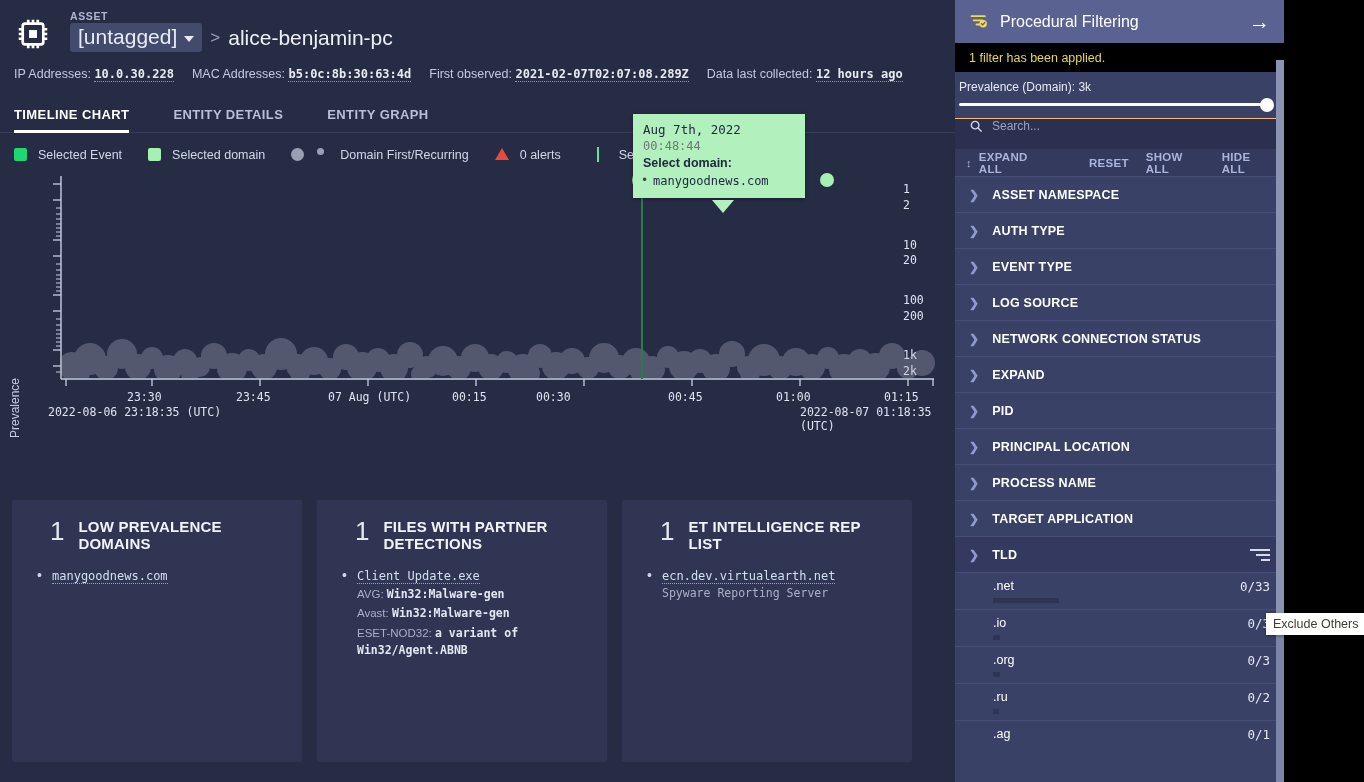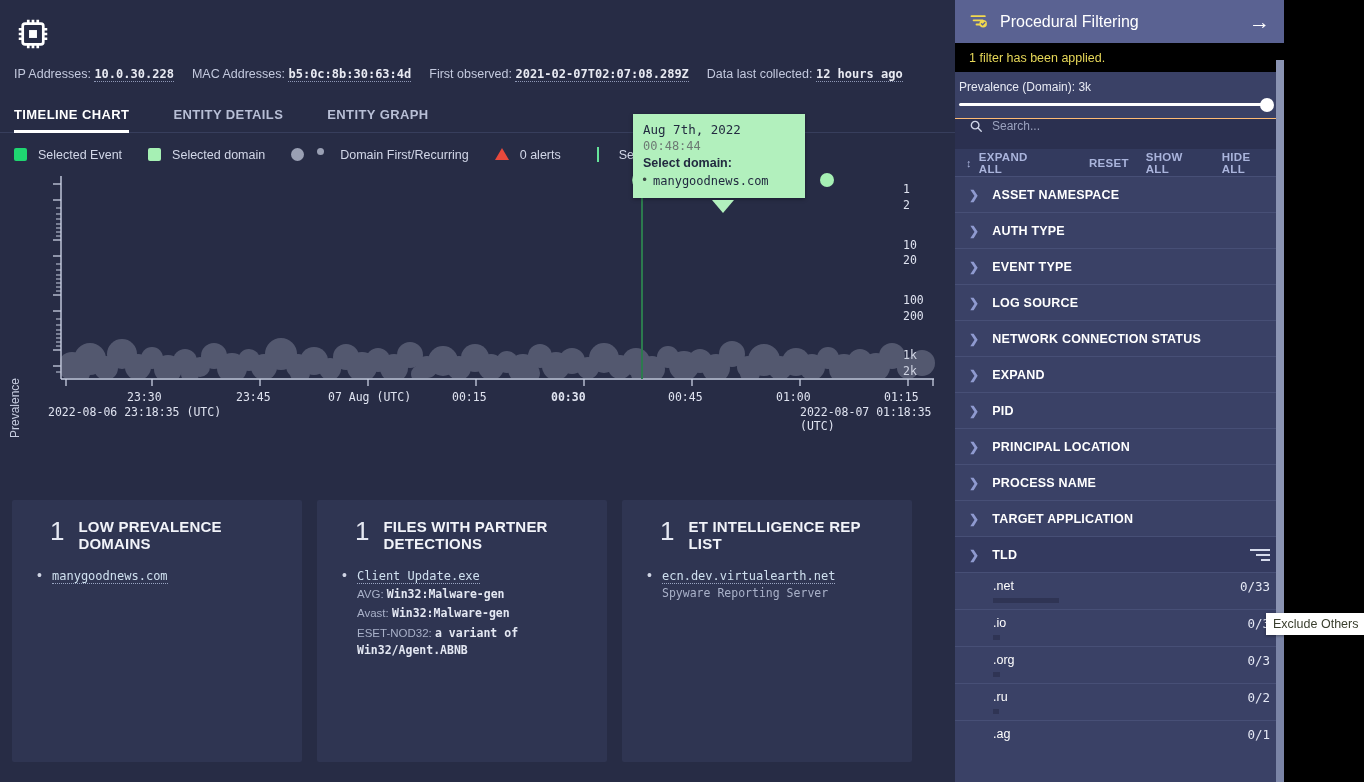--- a/index.html
+++ b/index.html
@@ -208,20 +208,31 @@
 
   <div class="main">
 
     <div class="asset-header">
       <div class="chip-icon">
         <svg width="38" height="38" viewBox="0 0 24 24" fill="none" stroke="#ffffff" stroke-width="1.7">
           <rect x="5.5" y="5.5" width="13" height="13" rx="1.5" fill="none"></rect>
           <rect x="9.5" y="9.5" width="5" height="5" fill="#ffffff" stroke="none"></rect>
           <path d="M9 3v2.5M12 3v2.5M15 3v2.5M9 18.5V21M12 18.5V21M15 18.5V21M3 9h2.5M3 12h2.5M3 15h2.5M18.5 9H21M18.5 12H21M18.5 15H21"></path>
         </svg>
+      </div>
+      <div class="asset-titleblock">
+        <div class="asset-label">ASSET</div>
+        <div class="asset-line">
+          <div class="untagged-select">
+            <span>[untagged]</span>
+            <span class="caret-down"></span>
+          </div>
+          <span class="gt">&gt;</span>
+          <span class="asset-name">alice-benjamin-pc</span>
+        </div>
       </div>
     </div>
 
     <div class="meta-row">
       <span>
         <span class="lbl">IP Addresses:</span>
         <span class="val">10.0.30.228</span>
       </span>
       <span>
         <span class="lbl">MAC Addresses:</span>
@@ -413,21 +424,21 @@
           <circle cx="755" cy="12" r="7" fill="#a6f0b4"></circle>
           <circle cx="791" cy="12" r="7" fill="#a6f0b4"></circle>
           <circle cx="827" cy="12" r="7" fill="#a6f0b4"></circle>
         </g>
       </svg>
 
       <div class="xtick" style="left:127px; top:222px;">23:30</div>
       <div class="xtick" style="left:236px; top:222px;">23:45</div>
       <div class="xtick" style="left:328px; top:222px;">07 Aug (UTC)</div>
       <div class="xtick" style="left:452px; top:222px;">00:15</div>
-      <div class="xtick" style="left:551px; top:222px;font-weight:bold;">00:30</div>
+      <div class="xtick" style="left:536px; top:222px;">00:30</div>
       <div class="xtick" style="left:668px; top:222px;">00:45</div>
       <div class="xtick" style="left:776px; top:222px;">01:00</div>
       <div class="xtick" style="left:884px; top:222px;">01:15</div>
       <div class="xrange" style="left:48px;  top:237px;">2022-08-06 23:18:35 (UTC)</div>
       <div class="xrange" style="left:800px; top:237px;">2022-08-07 01:18:35 (UTC)</div>
     </div>
 
     <div class="cards">
 
       <div class="card">

